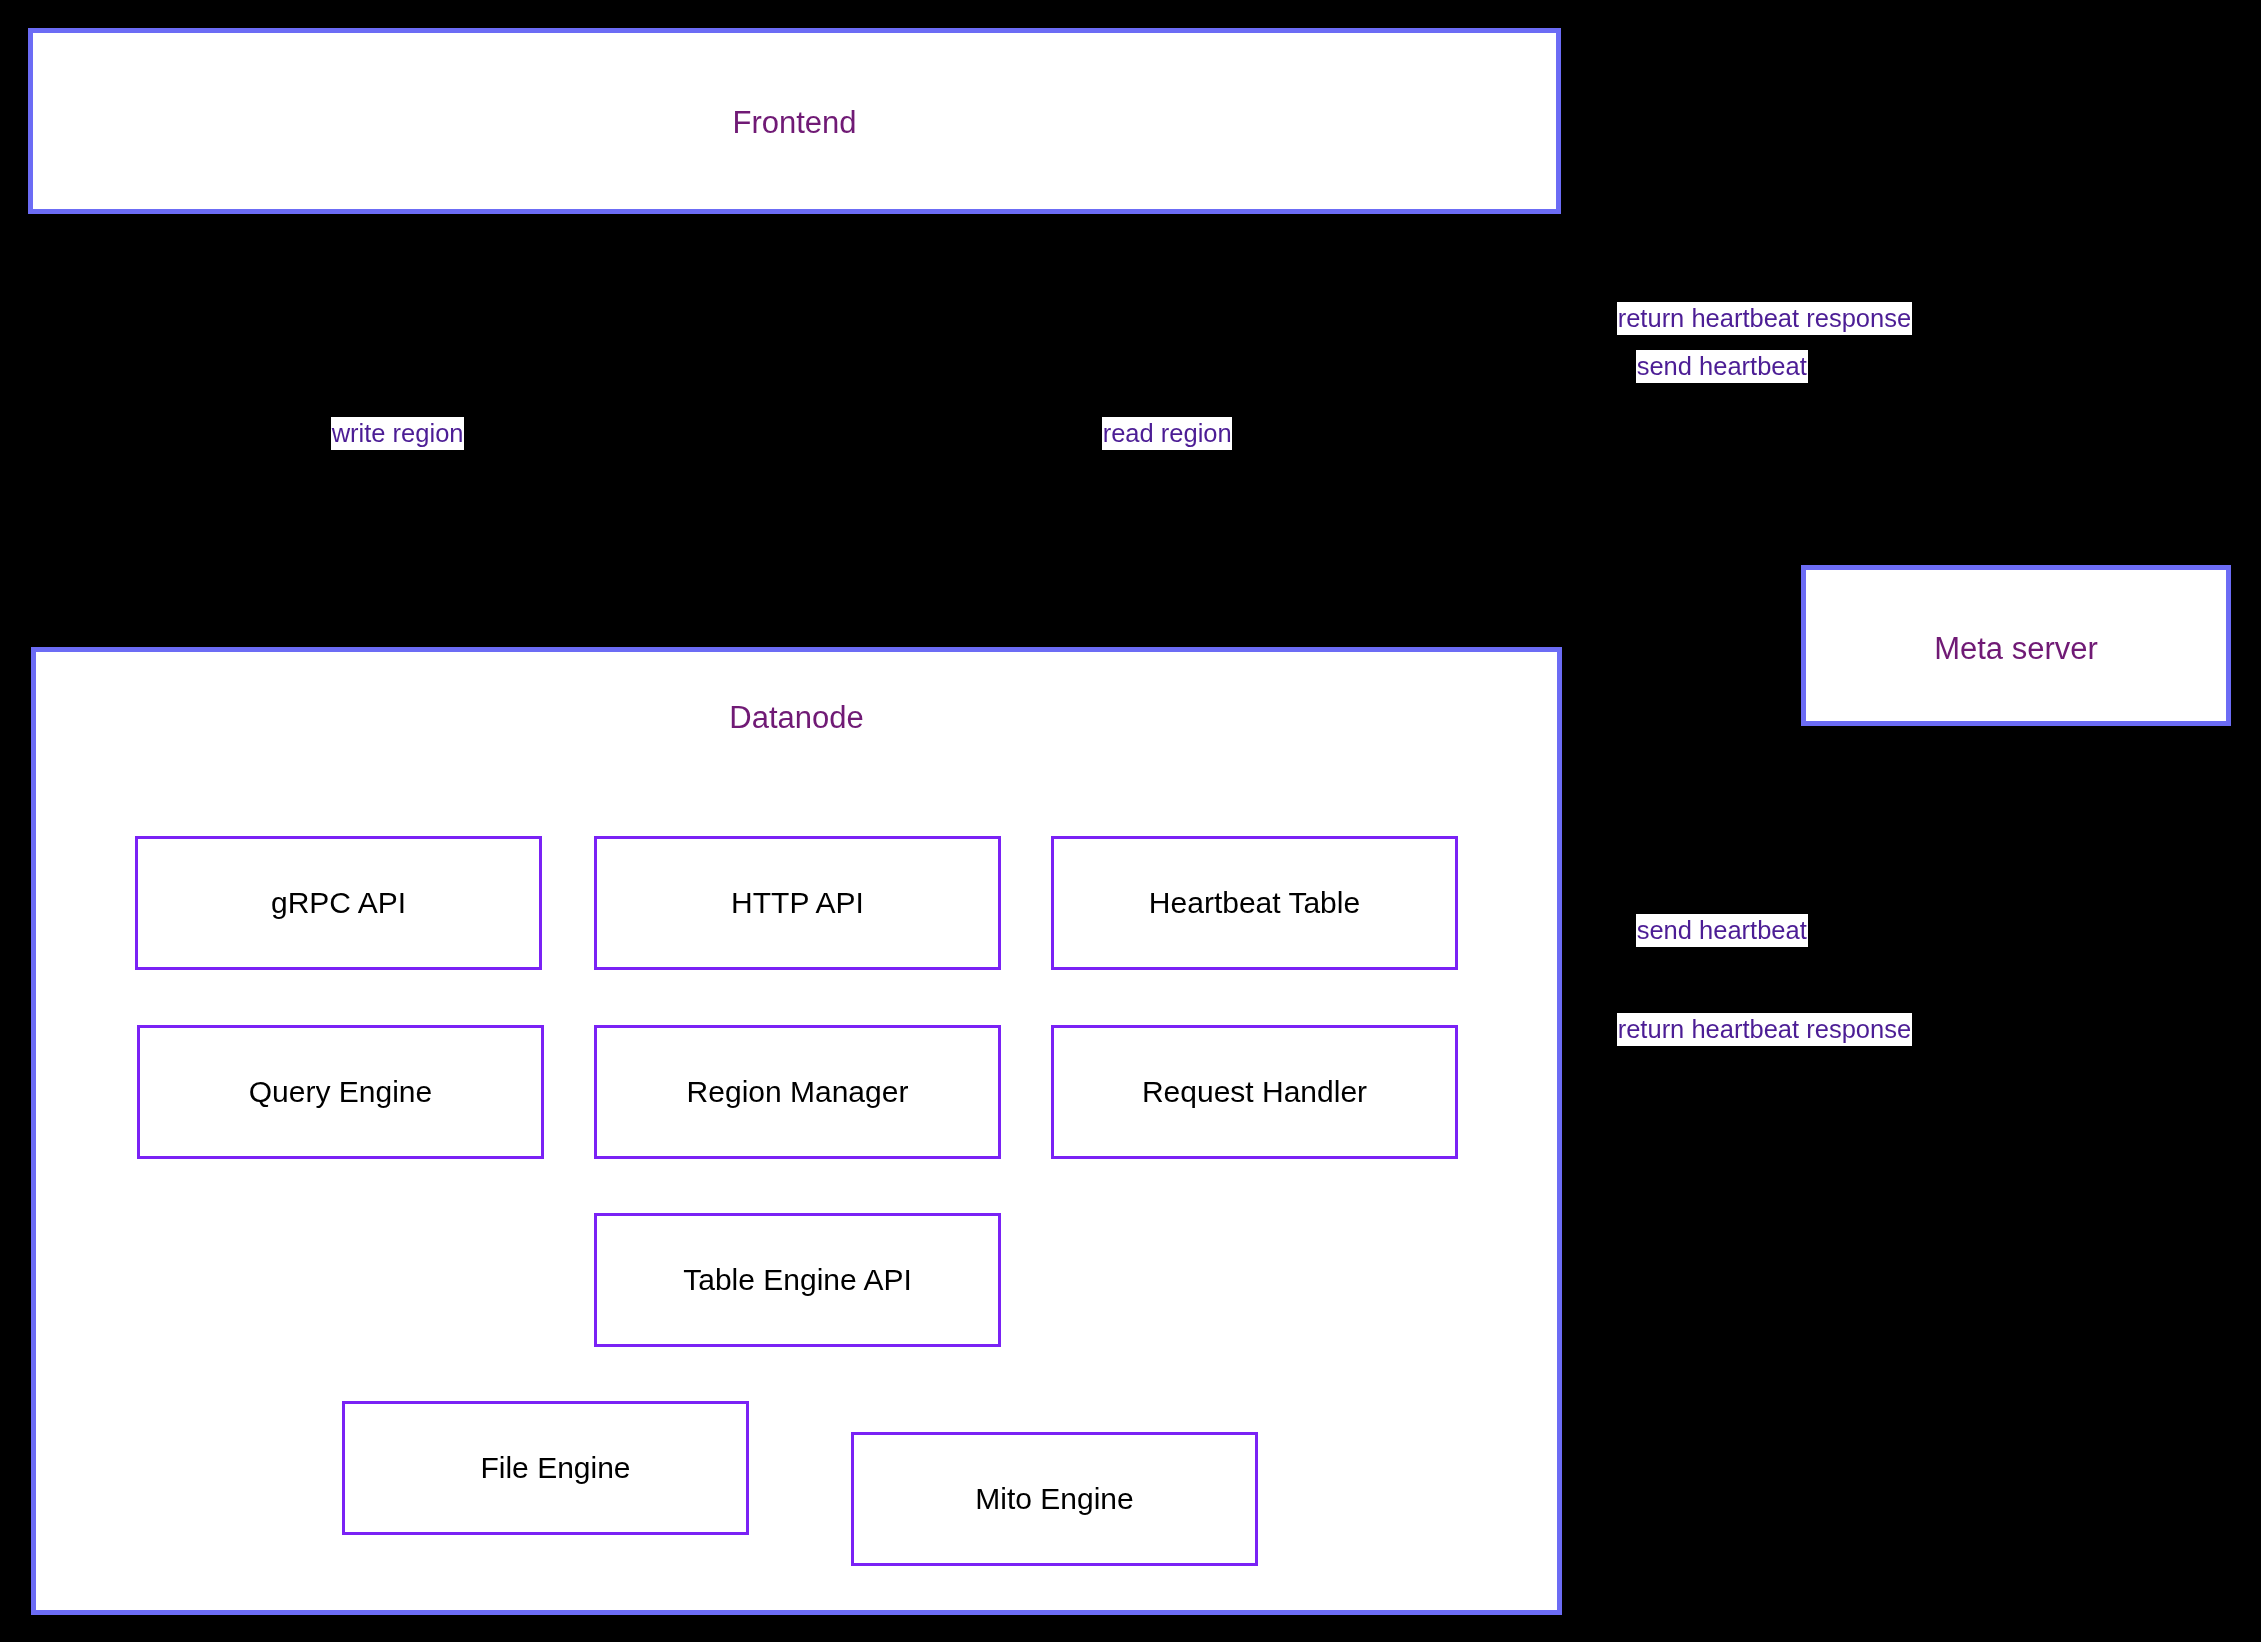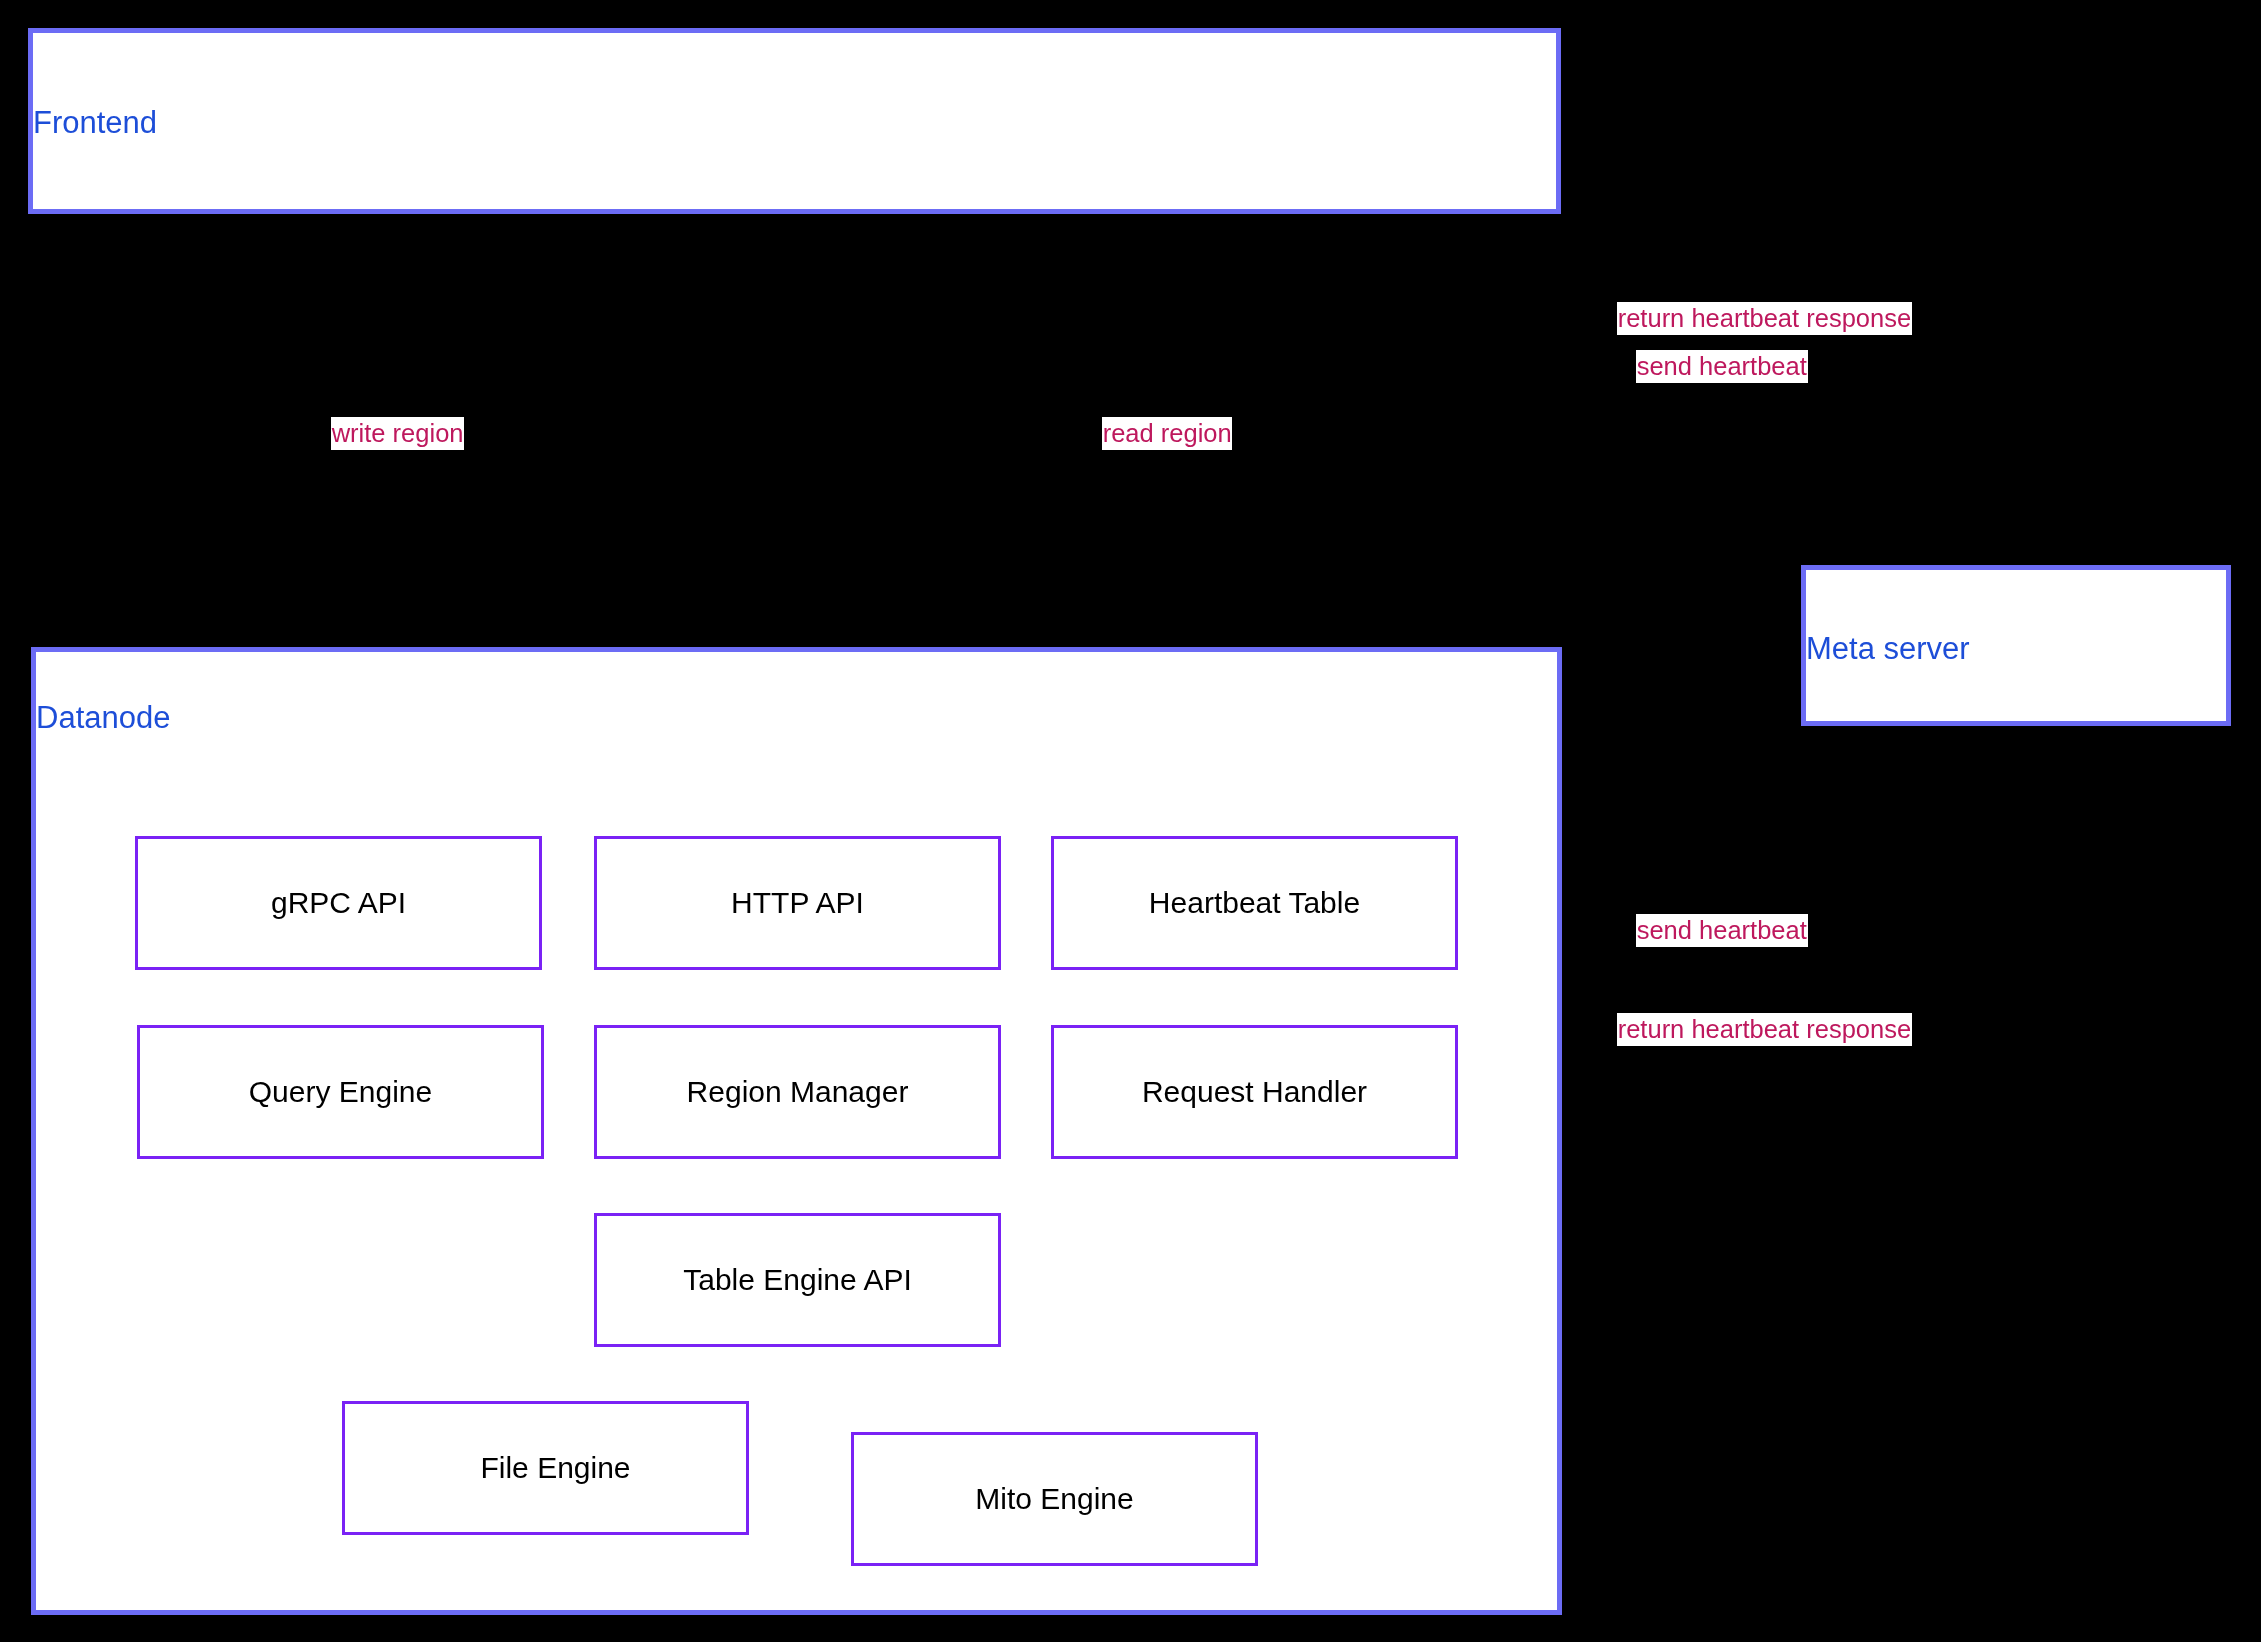--- a/index.html
+++ b/index.html
@@ -20,21 +20,22 @@
   .outer-box {
     position: absolute;
     background: #FFFFFF;
     border: 5.4px solid #6C6CF5;
     box-sizing: border-box;
   }
   .outer-title {
     position: absolute;
     left: 0;
     width: 100%;
-    color: #1d4ed8;
+    text-align: center;
+    color: #701a75;
     font-size: 31px;
     line-height: 1;
     white-space: nowrap;
   }
 
   
   .inner-box {
     position: absolute;
     background: #FFFFFF;
     border: 3.4px solid #7A22F5;
@@ -47,21 +48,21 @@
     color: #000000;
     font-size: 30px;
     line-height: 1;
     white-space: nowrap;
   }
 
   
   .edge-label {
     position: absolute;
     background: #FFFFFF;
-    color: #be185d;
+    color: #4c1d95;
     font-size: 25.5px;
     line-height: 1.18;
     white-space: nowrap;
     padding: 1.3px 0.7px;
     box-sizing: border-box;
   }
 
   
   .arrowhead {
     position: absolute;

